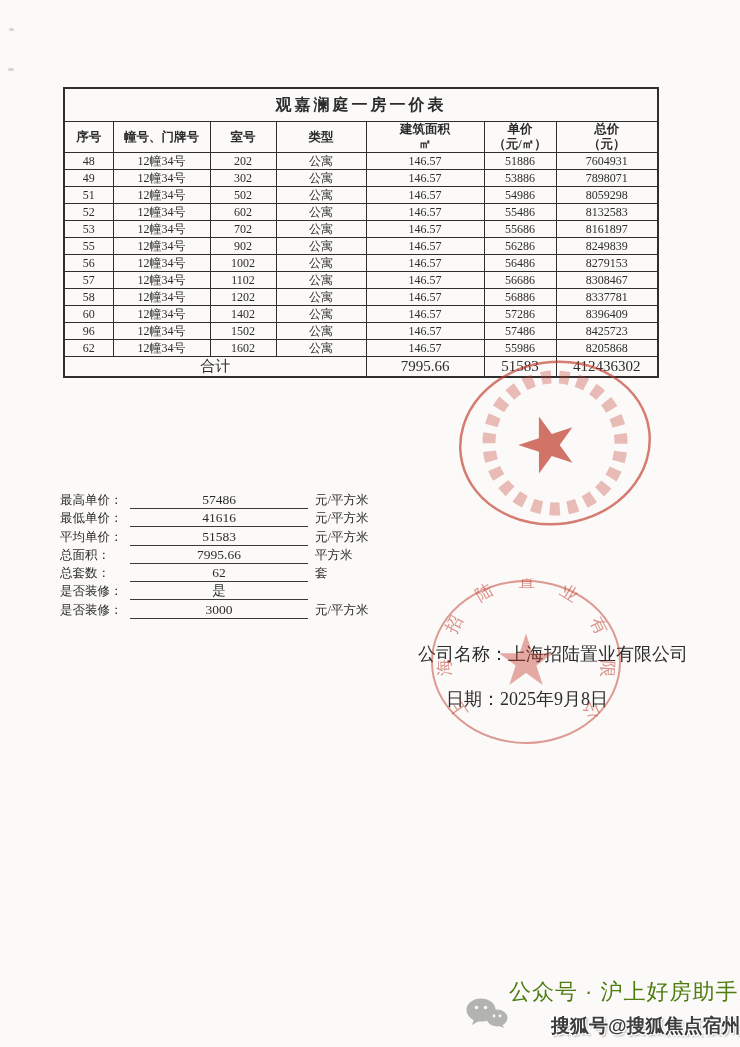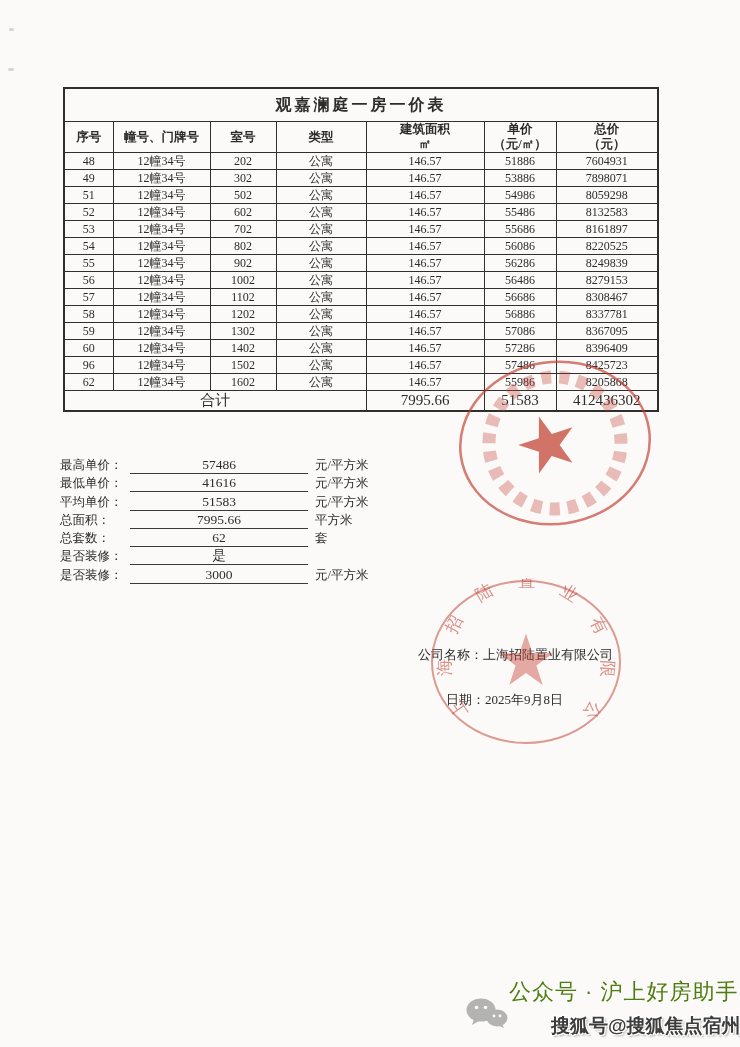--- a/index.html
+++ b/index.html
@@ -21,28 +21,28 @@
     border:1px solid #2f2f2f; padding:0; text-align:center; vertical-align:middle;
     overflow:hidden; white-space:nowrap;
   }
   .title-row th{height:32px; font-size:16px; font-weight:700; letter-spacing:3px;}
   .header-row th{height:30px; font-size:12.5px; font-weight:700; line-height:1.2;}
   .price-table tbody td{height:16px; font-size:12px; line-height:16px;}
   .total-row td{height:17px; font-size:15px;}
   
   .summary{position:absolute; left:60px; top:456px;}
   .sum-row{height:18.3px; line-height:18.3px; font-size:12.5px; white-space:nowrap;}
-  .sum-label{display:inline-block; width:70px;}
+  .sum-label{display:inline-block; width:70px;margin-top:35px;}
   .sum-value{
     display:inline-block; width:178px; text-align:center;
     border-bottom:1.4px solid #3a3a3a; font-size:13.5px; height:16px; line-height:16px;
   }
   .sum-unit{display:inline-block; margin-left:7px;}
   
-  .signature{position:absolute; left:418px; top:646px; font-size:13px; line-height:17.5px;}
+  .signature{position:absolute; left:418px; top:646px; font-size:18px; line-height:17.5px;}
   .sig-line.date{padding-left:28px;margin-top:27px;}
   
   .stamp{position:absolute; pointer-events:none;}
   .stamp1{left:456px; top:358px;}
   .stamp2{left:428px; top:578px;}
   
   .wm-sans{font-family:"Liberation Sans","DejaVu Sans",sans-serif;}
   .wechat-text{
     position:absolute; left:509px; top:977px; font-size:22px;
     color:#4d7c0f; letter-spacing:1px; white-space:nowrap;
@@ -147,29 +147,20 @@
         <tr>
           <td>53</td>
           <td>12幢34号</td>
           <td>702</td>
           <td>公寓</td>
           <td>146.57</td>
           <td>55686</td>
           <td>8161897</td>
         </tr>
         <tr>
-          <td>54</td>
-          <td>12幢34号</td>
-          <td>802</td>
-          <td>公寓</td>
-          <td>146.57</td>
-          <td>56086</td>
-          <td>8220525</td>
-        </tr>
-        <tr>
           <td>55</td>
           <td>12幢34号</td>
           <td>902</td>
           <td>公寓</td>
           <td>146.57</td>
           <td>56286</td>
           <td>8249839</td>
         </tr>
         <tr>
           <td>56</td>
@@ -190,29 +181,20 @@
           <td>8308467</td>
         </tr>
         <tr>
           <td>58</td>
           <td>12幢34号</td>
           <td>1202</td>
           <td>公寓</td>
           <td>146.57</td>
           <td>56886</td>
           <td>8337781</td>
-        </tr>
-        <tr>
-          <td>59</td>
-          <td>12幢34号</td>
-          <td>1302</td>
-          <td>公寓</td>
-          <td>146.57</td>
-          <td>57086</td>
-          <td>8367095</td>
         </tr>
         <tr>
           <td>60</td>
           <td>12幢34号</td>
           <td>1402</td>
           <td>公寓</td>
           <td>146.57</td>
           <td>57286</td>
           <td>8396409</td>
         </tr>

